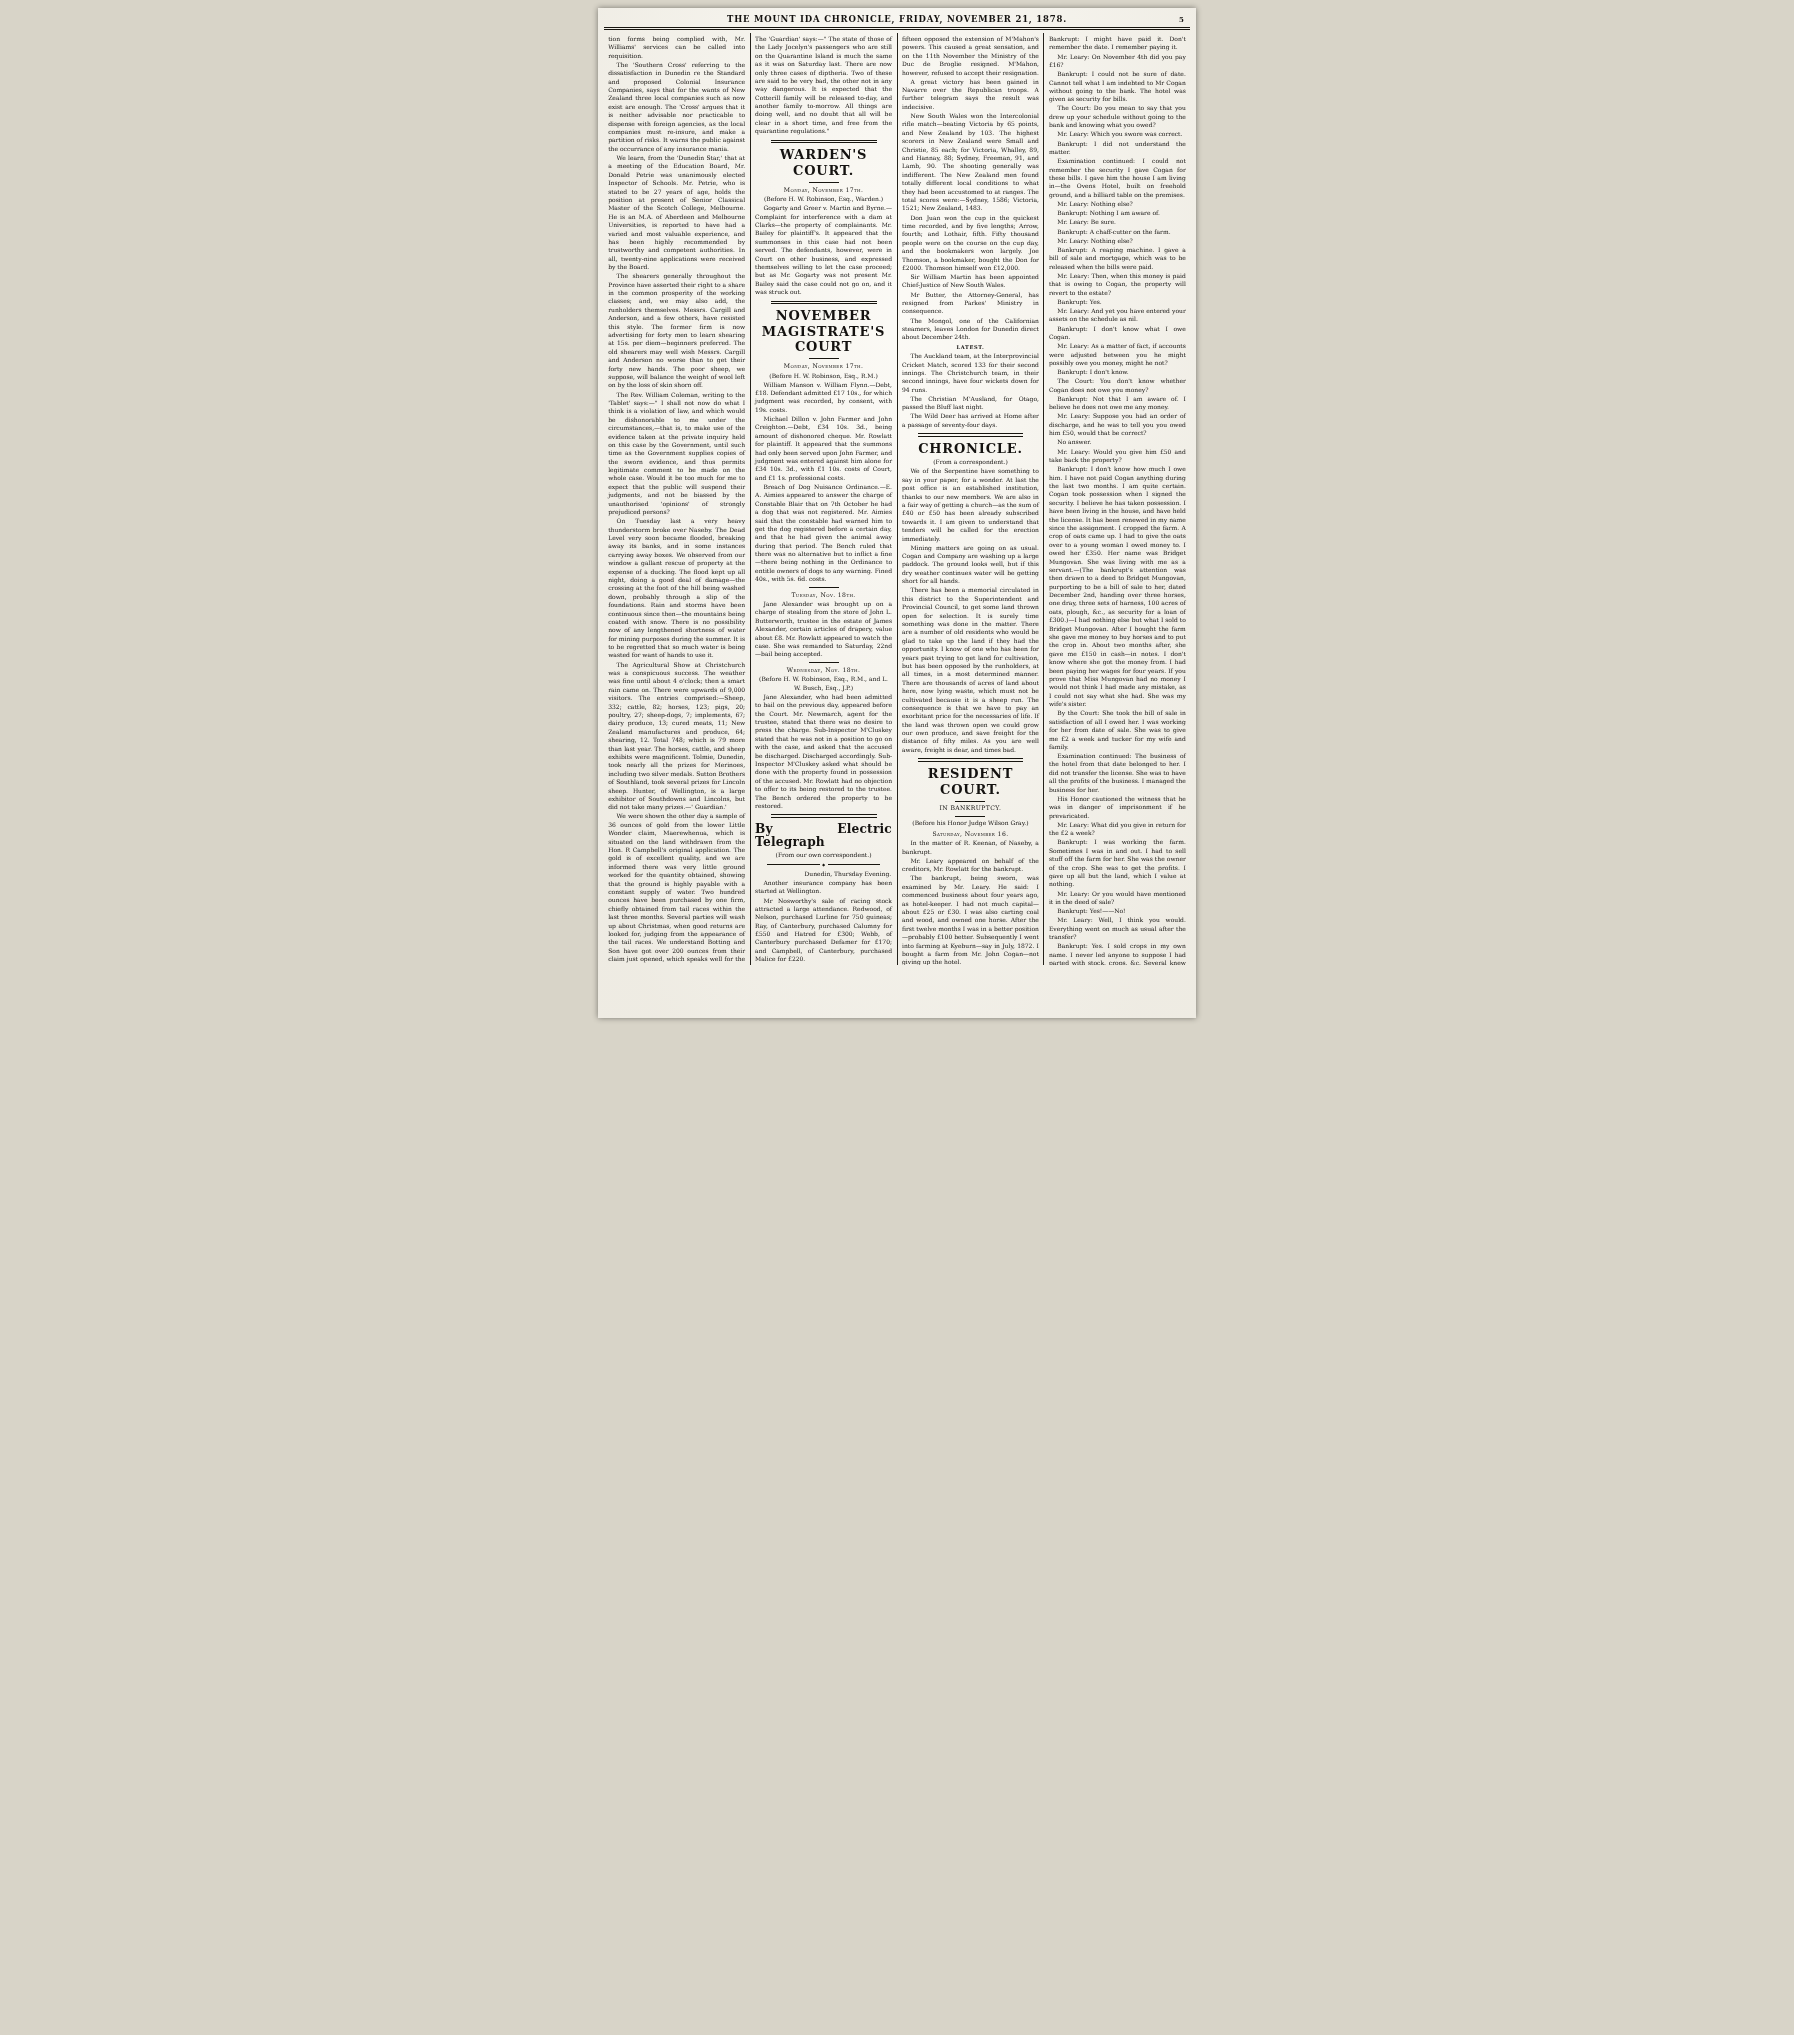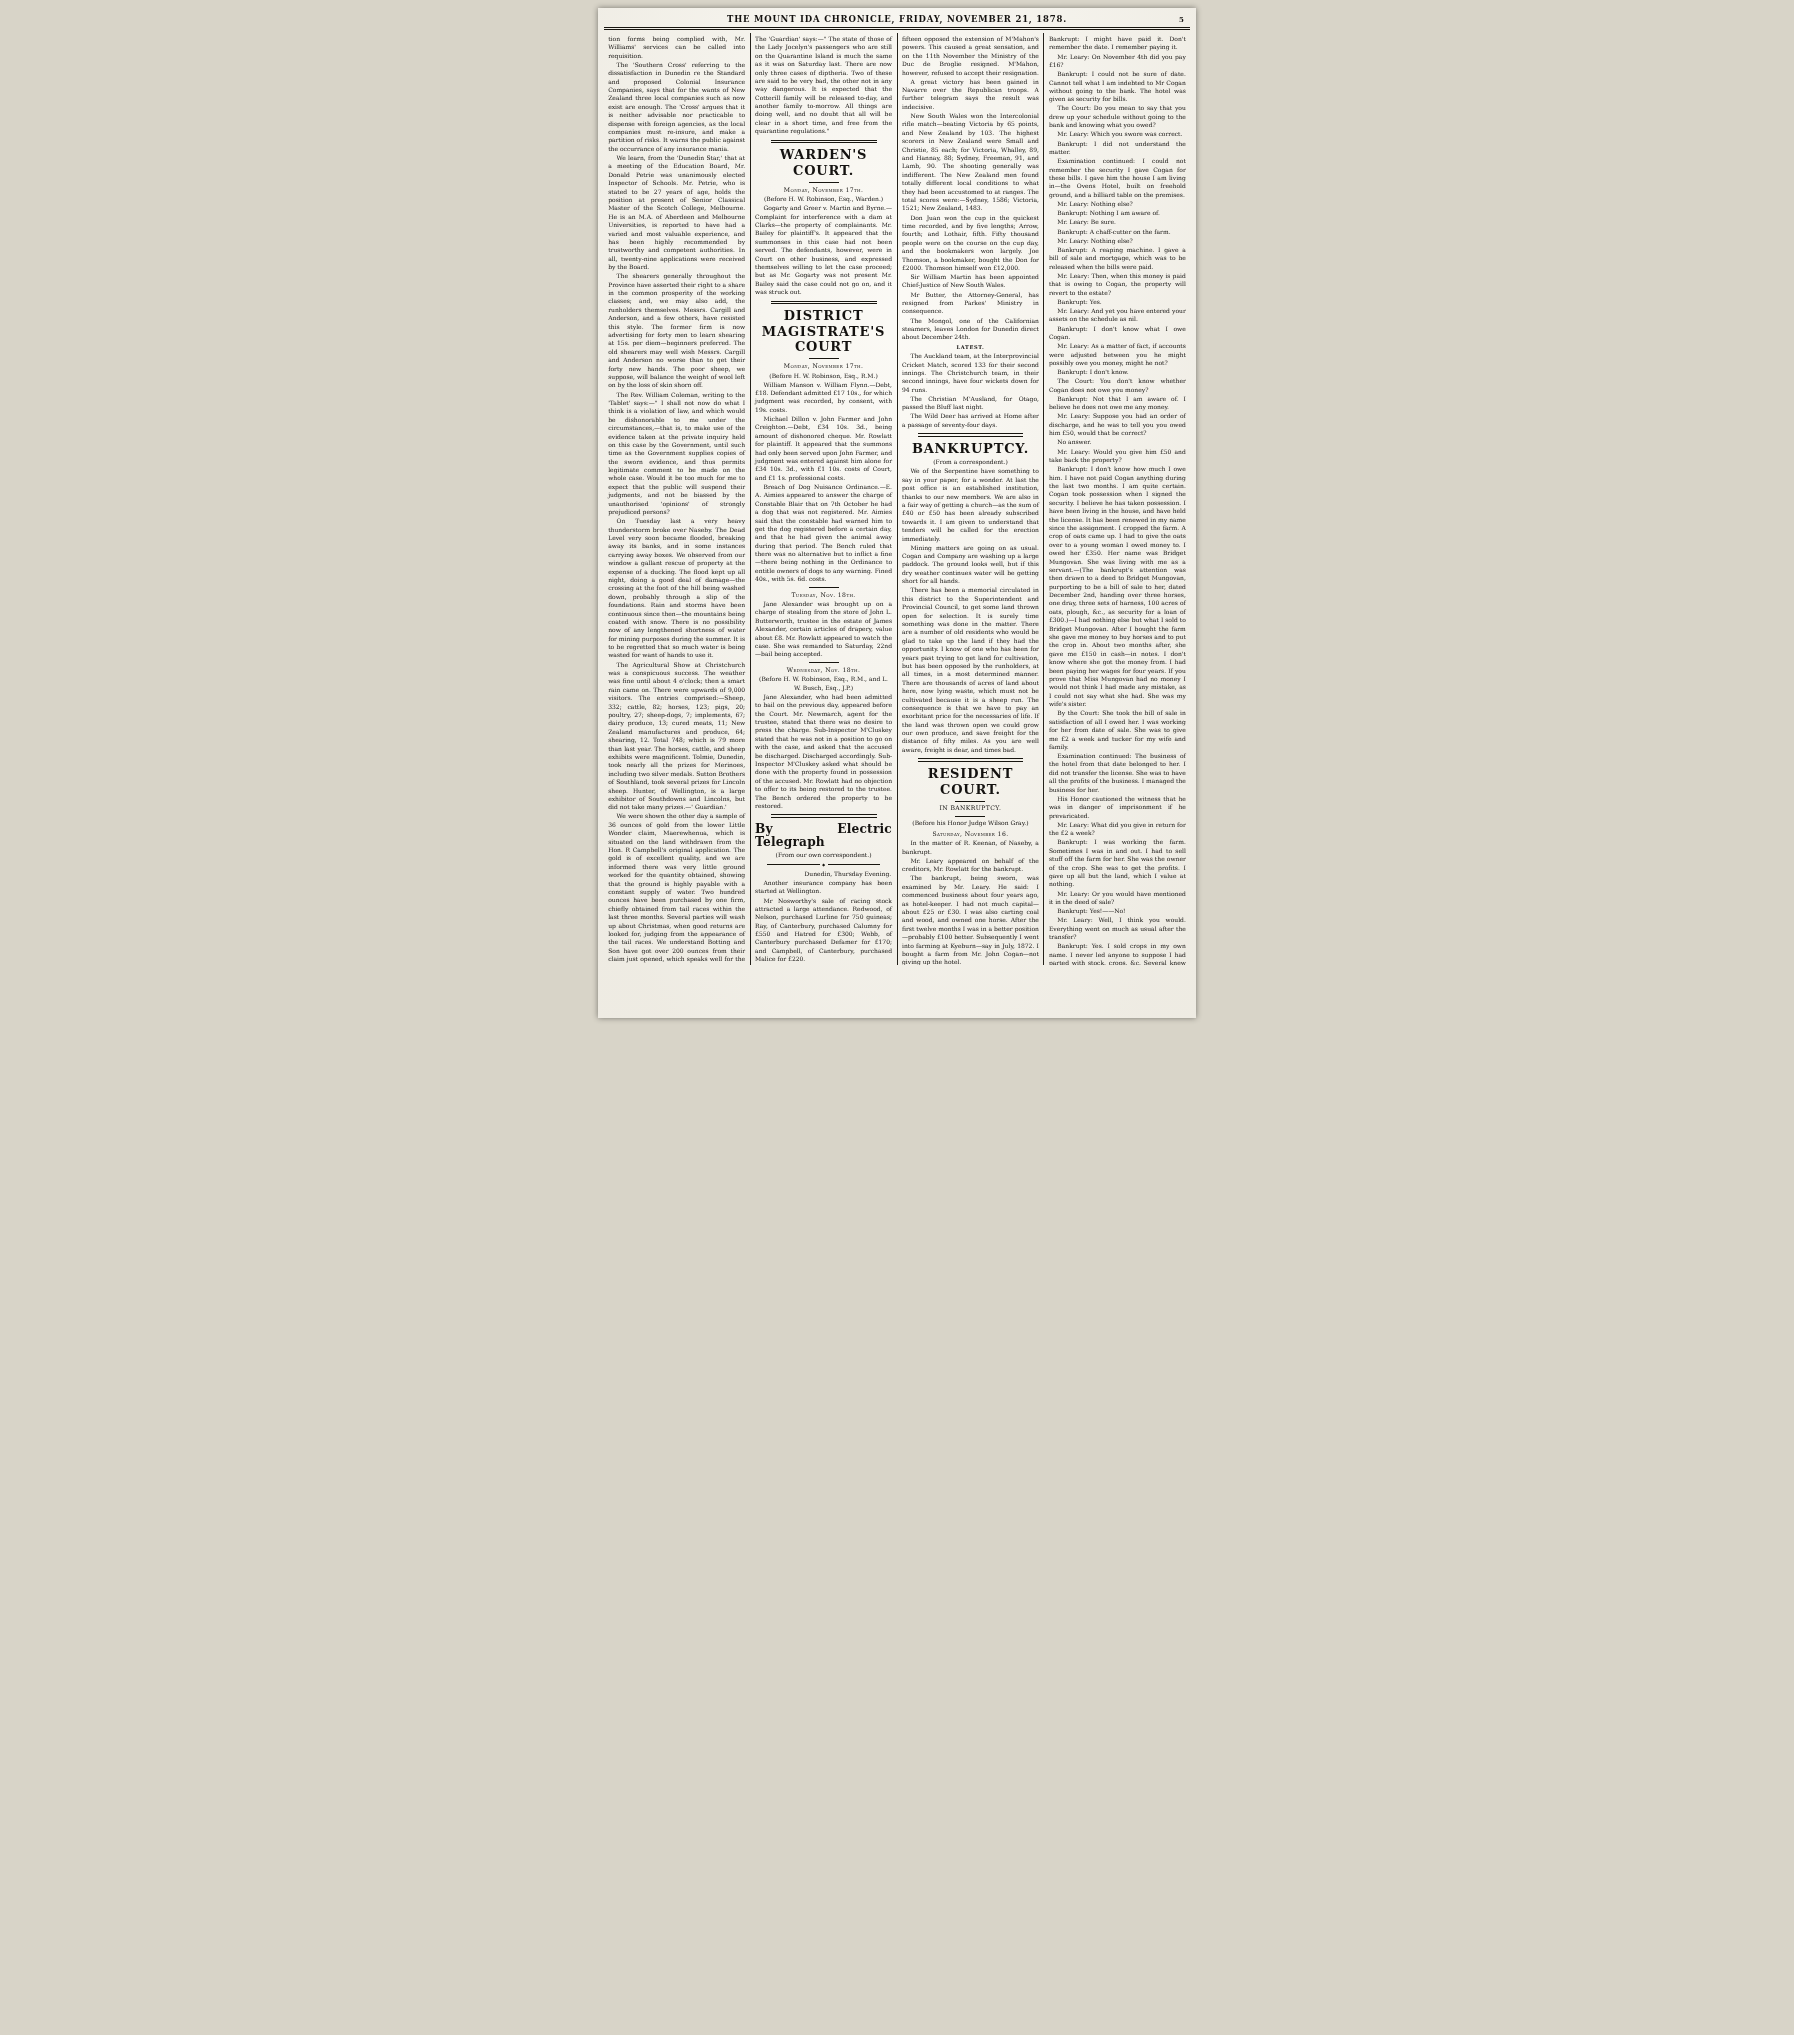--- a/index.html
+++ b/index.html
@@ -109,21 +109,21 @@
       </div>
       <div class="col">
         <p class="continuation">The 'Guardian' says:—" The state of those of the Lady Jocelyn's passengers who are still on the Quarantine Island is much the same as it was on Saturday last. There are now only three cases of diptheria. Two of these are said to be very bad, the other not in any way dangerous. It is expected that the Cotterill family will be released to-day, and another family to-morrow. All things are doing well, and no doubt that all will be clear in a short time, and free from the quarantine regulations."</p>
         <div class="double-rule"></div>
         <p class="heading">WARDEN'S COURT.</p>
         <div class="thin-rule"></div>
         <p class="subheading">Monday, November 17th.</p>
         <p class="byline">(Before H. W. Robinson, Esq., Warden.)</p>
         <p class="paragraph">Gogarty and Greer v. Martin and Byrne.—Complaint for interference with a dam at Clarks—the property of complainants. Mr. Bailey for plaintiff's. It appeared that the summonses in this case had not been served. The defendants, however, were in Court on other business, and expressed themselves willing to let the case proceed; but as Mr. Gogarty was not present Mr. Bailey said the case could not go on, and it was struck out.</p>
         <div class="double-rule"></div>
-        <p class="heading">DISTRICT MAGISTRATE'S COURT</p>
+        <p class="heading">NOVEMBER MAGISTRATE'S COURT</p>
         <div class="thin-rule"></div>
         <p class="subheading">Monday, November 17th.</p>
         <p class="byline">(Before H. W. Robinson, Esq., R.M.)</p>
         <p class="paragraph">William Manson v. William Flynn.—Debt, £18. Defendant admitted £17 10s., for which judgment was recorded, by consent, with 19s. costs.</p>
         <p class="paragraph">Michael Dillon v. John Farmer and John Creighton.—Debt, £34 10s. 3d., being amount of dishonored cheque. Mr. Rowlatt for plaintiff. It appeared that the summons had only been served upon John Farmer, and judgment was entered against him alone for £34 10s. 3d., with £1 10s. costs of Court, and £1 1s. professional costs.</p>
         <p class="paragraph">Breach of Dog Nuisance Ordinance.—E. A. Aimies appeared to answer the charge of Constable Blair that on 7th October he had a dog that was not registered. Mr. Aimies said that the constable had warned him to get the dog registered before a certain day, and that he had given the animal away during that period. The Bench ruled that there was no alternative but to inflict a fine—there being nothing in the Ordinance to entitle owners of dogs to any warning. Fined 40s., with 5s. 6d. costs.</p>
         <div class="thin-rule"></div>
         <p class="subheading">Tuesday, Nov. 18th.</p>
         <p class="paragraph">Jane Alexander was brought up on a charge of stealing from the store of John L. Butterworth, trustee in the estate of James Alexander, certain articles of drapery, value about £8. Mr. Rowlatt appeared to watch the case. She was remanded to Saturday, 22nd—bail being accepted.</p>
         <div class="thin-rule"></div>
@@ -146,21 +146,21 @@
         <p class="paragraph">New South Wales won the Intercolonial rifle match—beating Victoria by 65 points, and New Zealand by 103. The highest scorers in New Zealand were Small and Christie, 85 each; for Victoria, Whalley, 89, and Hannay, 88; Sydney, Freeman, 91, and Lamb, 90. The shooting generally was indifferent. The New Zealand men found totally different local conditions to what they had been accustomed to at ranges. The total scores were:—Sydney, 1586; Victoria, 1521; New Zealand, 1483.</p>
         <p class="paragraph">Don Juan won the cup in the quickest time recorded, and by five lengths; Arrow, fourth; and Lothair, fifth. Fifty thousand people were on the course on the cup day, and the bookmakers won largely. Joe Thomson, a bookmaker, bought the Don for £2000. Thomson himself won £12,000.</p>
         <p class="paragraph">Sir William Martin has been appointed Chief-Justice of New South Wales.</p>
         <p class="paragraph">Mr Butter, the Attorney-General, has resigned from Parkes' Ministry in consequence.</p>
         <p class="paragraph">The Mongol, one of the Californian steamers, leaves London for Dunedin direct about December 24th.</p>
         <p class="subhead-small">LATEST.</p>
         <p class="paragraph">The Auckland team, at the Interprovincial Cricket Match, scored 133 for their second innings. The Christchurch team, in their second innings, have four wickets down for 94 runs.</p>
         <p class="paragraph">The Christian M'Ausland, for Otago, passed the Bluff last night.</p>
         <p class="paragraph">The Wild Deer has arrived at Home after a passage of seventy-four days.</p>
         <div class="double-rule"></div>
-        <p class="heading">BANKRUPTCY.</p>
+        <p class="heading">CHRONICLE.</p>
         <p class="byline">(From a correspondent.)</p>
         <p class="paragraph">We of the Serpentine have something to say in your paper, for a wonder. At last the post office is an established institution, thanks to our new members. We are also in a fair way of getting a church—as the sum of £40 or £50 has been already subscribed towards it. I am given to understand that tenders will be called for the erection immediately.</p>
         <p class="paragraph">Mining matters are going on as usual. Cogan and Company are washing up a large paddock. The ground looks well, but if this dry weather continues water will be getting short for all hands.</p>
         <p class="paragraph">There has been a memorial circulated in this district to the Superintendent and Provincial Council, to get some land thrown open for selection. It is surely time something was done in the matter. There are a number of old residents who would be glad to take up the land if they had the opportunity. I know of one who has been for years past trying to get land for cultivation, but has been opposed by the runholders, at all times, in a most determined manner. There are thousands of acres of land about here, now lying waste, which must not be cultivated because it is a sheep run. The consequence is that we have to pay an exorbitant price for the necessaries of life. If the land was thrown open we could grow our own produce, and save freight for the distance of fifty miles. As you are well aware, freight is dear, and times bad.</p>
         <div class="double-rule"></div>
         <p class="heading">RESIDENT COURT.</p>
         <div class="thin-rule"></div>
         <p class="subheading">IN BANKRUPTCY.</p>
         <div class="thin-rule"></div>
         <p class="byline">(Before his Honor Judge Wilson Gray.)</p>

